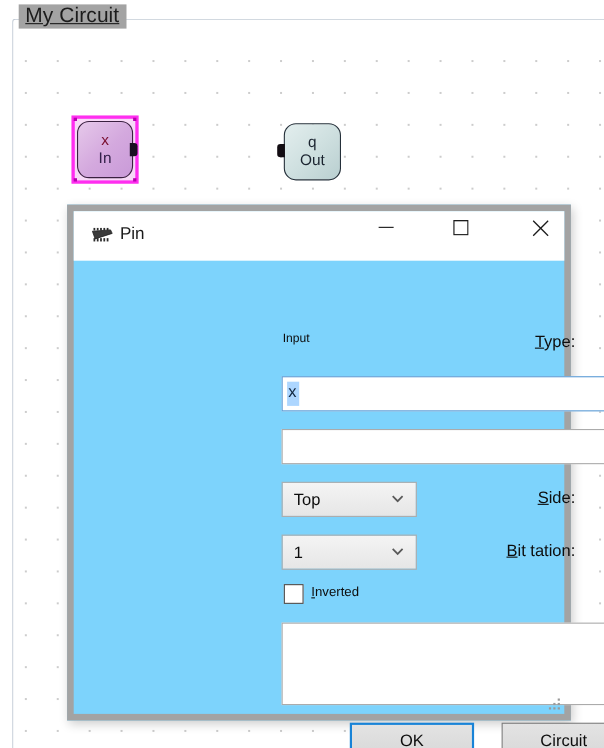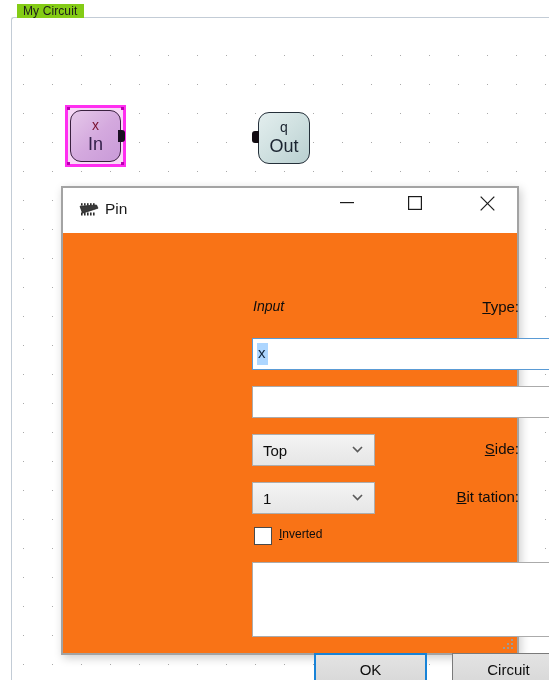--- a/index.html
+++ b/index.html
@@ -40,26 +40,27 @@
     left: 11px; top: 17px;
     width: 545px; height: 680px;
     border-left: 1px solid #c3ccd6;
     border-top: 1px solid #c3ccd6;
     border-top-left-radius: 3px;
     box-sizing: border-box;
   }
   #group-title {
     position: absolute;
     left: 17px; top: 4px;
-    background: #84cc16;
+    background: #a3a3a3;
     padding: 0 7px 0 6px;
-    font-size: 12px;
+    font-size: 19px;
     color: #1c1c1c;
     letter-spacing: 0.1px;
     white-space: nowrap;
+    text-decoration: underline;
   }
 
   
   #pin-in-sel {
     position: absolute;
     left: 65px; top: 105px;
     width: 61px; height: 62px;
     border: 3px solid #ff2ef0;
     background: #f7d9f7;
     box-sizing: border-box;
@@ -91,42 +92,42 @@
     width: 52px; height: 52px;
     background: linear-gradient(135deg, #e3eeee 0%, #cfe0e0 50%, #b9cfd0 100%);
     border: 1.6px solid #25303a;
   }
   .pin-label-name {
     font-size: 14px;
     color: #7a1030;
   }
   #pin-out-body .pin-label-name { color: #1b2430; }
   .pin-label-kind {
-    font-size: 18px;
+    font-size: 14px;
     color: #33204a;
   }
   #pin-out-body .pin-label-kind { color: #1b2430; }
 
   
   .nub {
     position: absolute;
     width: 7px; height: 12px;
     background: #1a0f22;
     border-radius: 2px;
   }
   #nub-in { left: 118px; top: 130px; border-radius: 0 3px 3px 0; }
   #nub-out { left: 252px; top: 131px; border-radius: 3px 0 0 3px; background:#120c12; }
 
   
   #dialog {
     position: absolute;
     left: 61px; top: 186px;
     width: 458px; height: 469px;
-    background: #f97316;
-    border: 2px solid #a3a3a3;
+    background: #7dd3fc;
+    border: 6px solid #a3a3a3;
     box-sizing: border-box;
     box-shadow: 2px 3px 9px rgba(0,0,0,0.20);
   }
   #titlebar {
     height: 45px;
     background: #ffffff;
     display: flex;
     align-items: flex-start;
     position: relative;
   }
@@ -172,23 +173,22 @@
     width: 180px;
     text-align: right;
     font-size: 15px;
     color: #0d0d0d;
     white-space: nowrap;
   }
   .lbl u { text-decoration: underline; }
   .static-val {
     position: absolute;
     left: 190px;
-    font-size: 14px;
-    color: #0d0d0d;
-    font-style: italic;
+    font-size: 11px;
+    color: #0d0d0d;
   }
 
   .textbox {
     position: absolute;
     left: 189px;
     width: 320px; height: 32px;
     background: #ffffff;
     border: 1px solid #ababab;
     box-sizing: border-box;
     font-family: "Liberation Sans", sans-serif;

